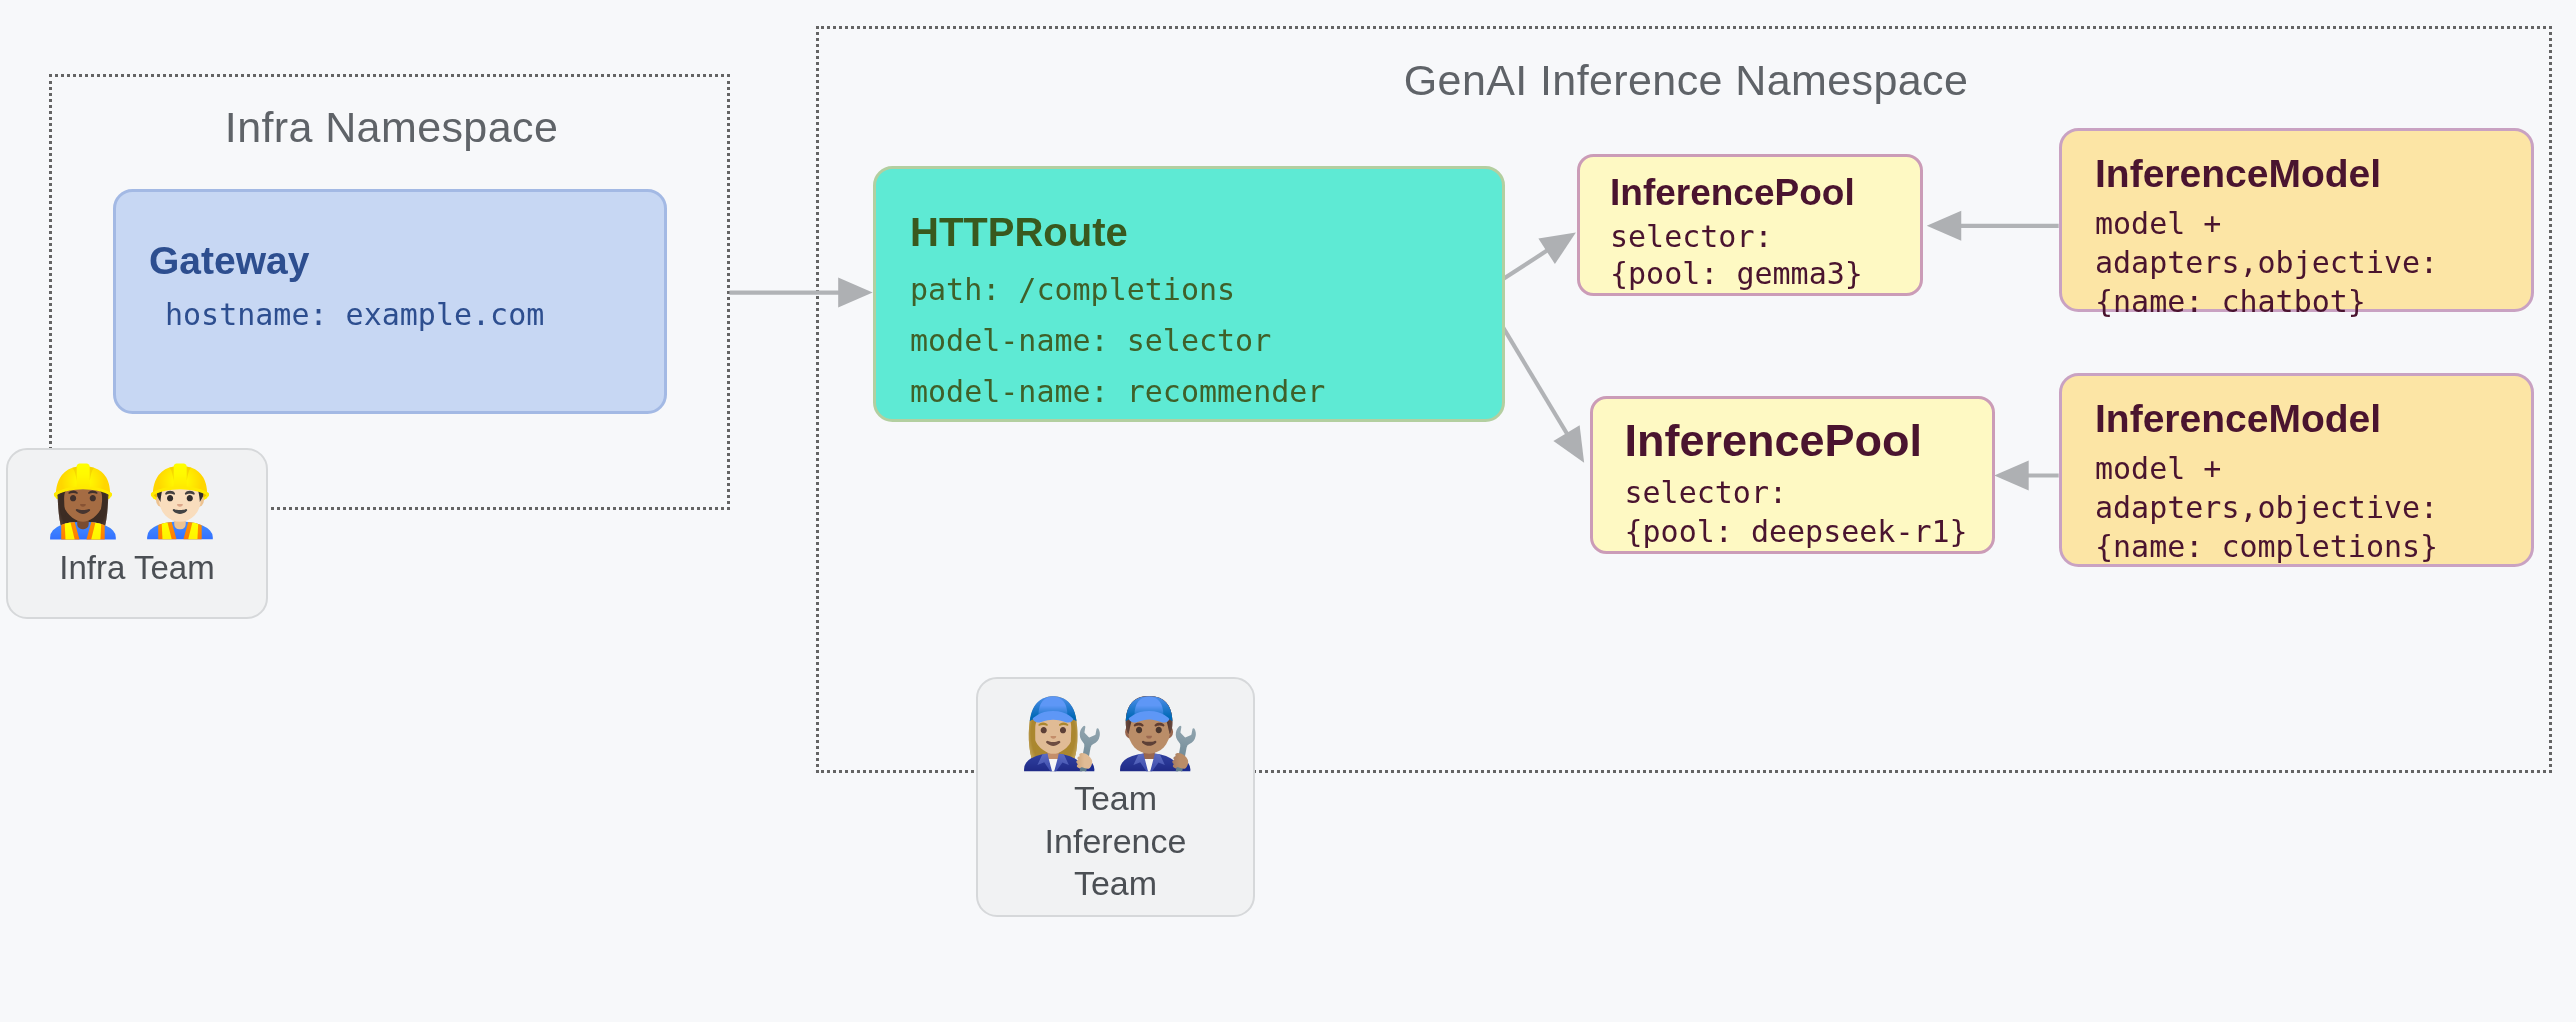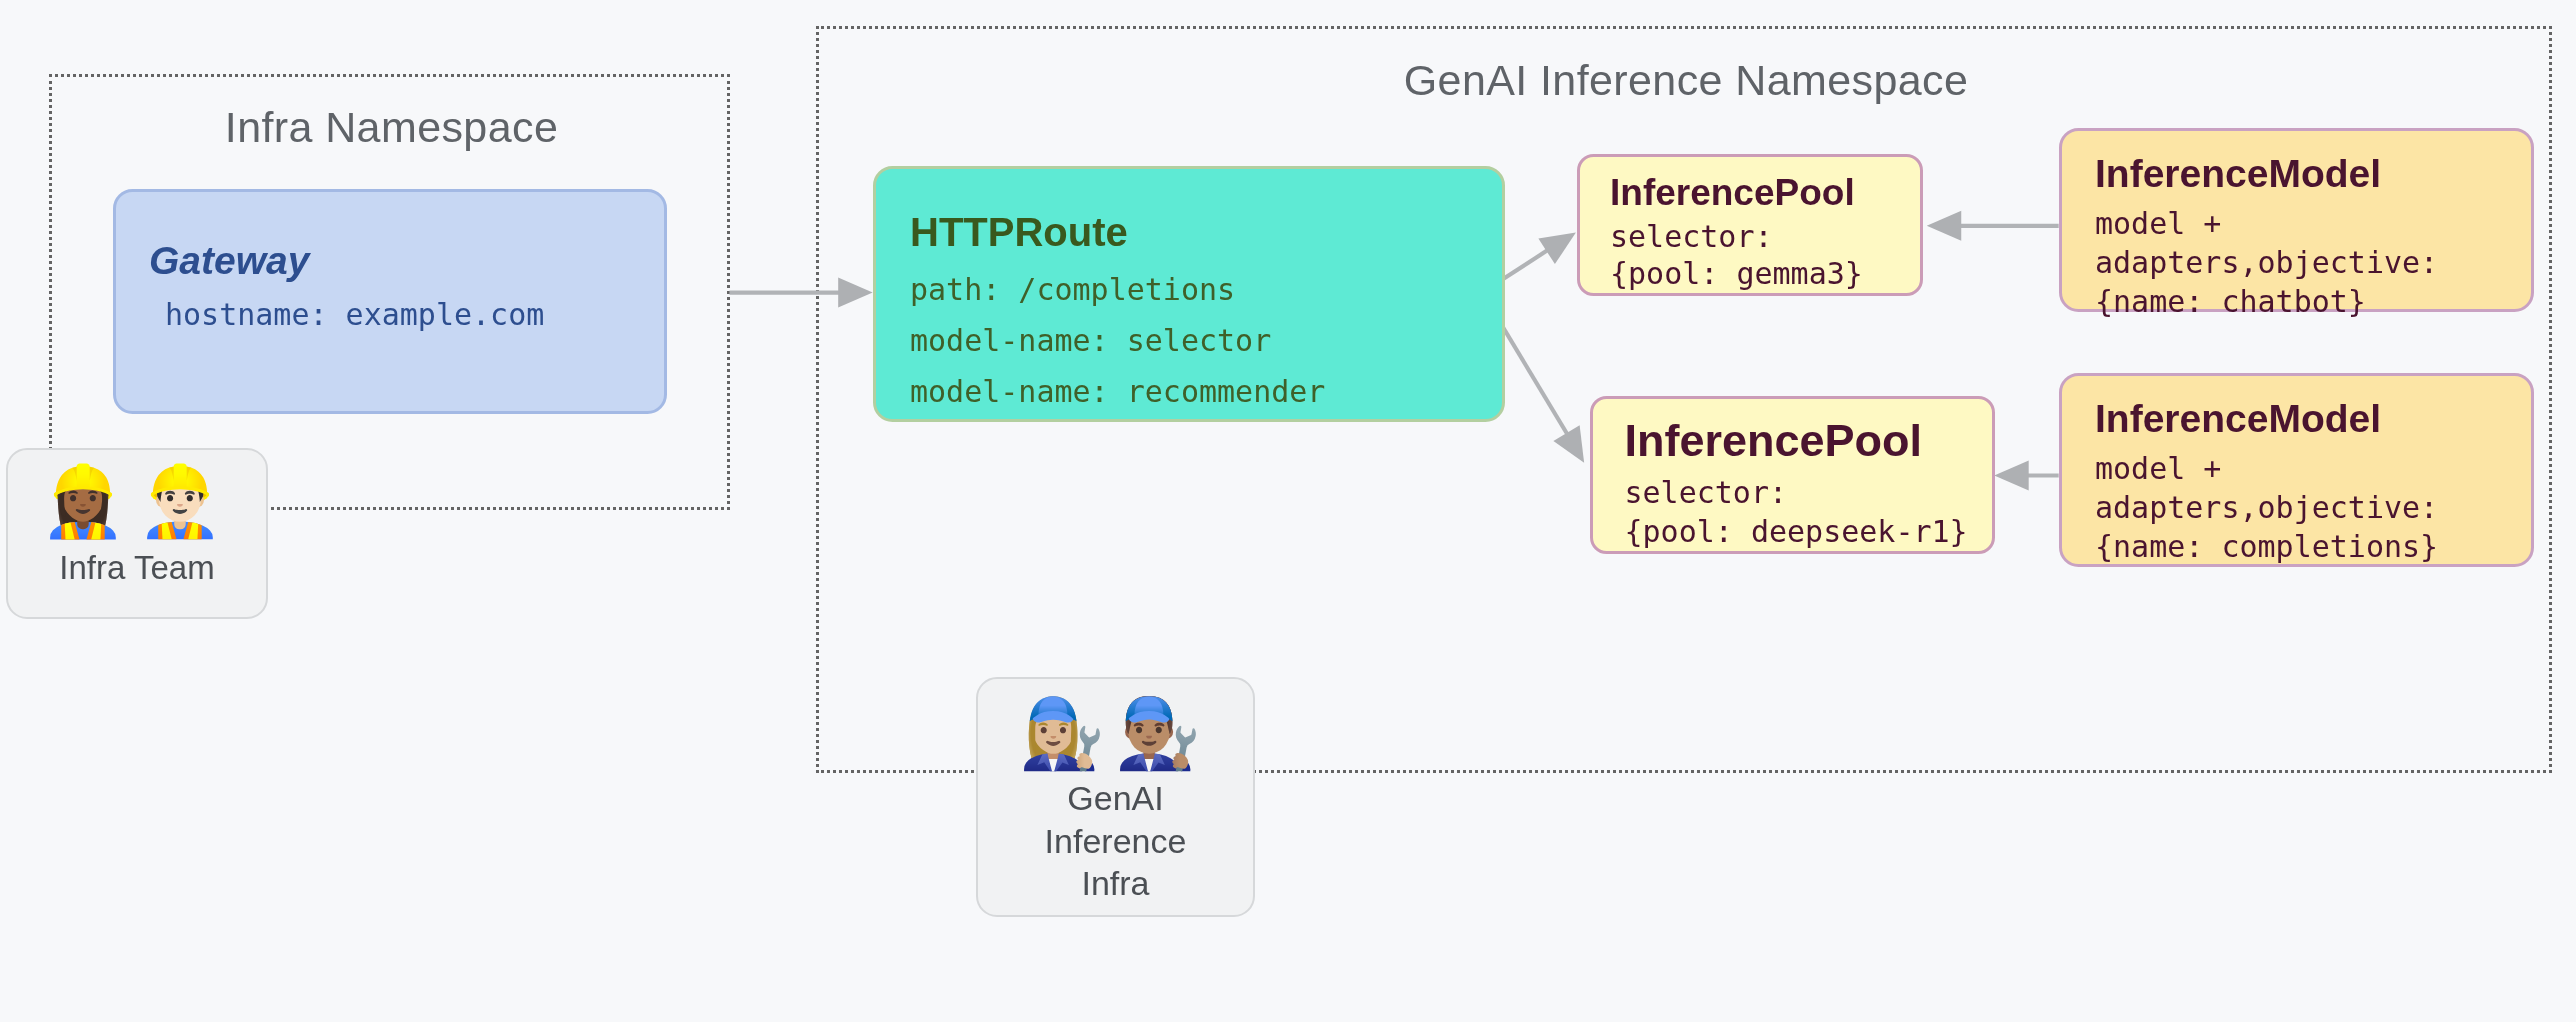--- a/index.html
+++ b/index.html
@@ -63,21 +63,21 @@
     font-size: 30px;
     white-space: pre;
   }
 
   .node-gateway {
     left: 113px; top: 189px; width: 554px; height: 225px;
     background: #c7d7f3;
     border: 3px solid #a3b9e4;
     padding: 46px 0 0 33px;
   }
-  .node-gateway .node-title { font-size: 39px; color: #2d4e8f; margin-bottom: 6px; font-style: italic; }
+  .node-gateway .node-title { font-size: 39px; color: #2d4e8f; margin-bottom: 6px; }
   .node-gateway .mono { color: #2d4e8f; line-height: 1.6; margin-left: 16px; }
 
   .node-httproute {
     left: 873px; top: 166px; width: 632px; height: 256px;
     background: #5eead4;
     border: 3px solid #b3cfa0;
     padding: 39px 0 0 34px;
   }
   .node-httproute .node-title { font-size: 40px; color: #39591e; margin-bottom: 7.5px; }
   .node-httproute .mono { color: #3f6029; line-height: 1.7; }
@@ -219,17 +219,17 @@
     <div class="mono">{name: completions}</div>
   </div>
 
   <div class="team team-infra">
     <div class="emoji-row"><span>👷🏾‍♀️</span><span>👷🏻‍♂️</span></div>
     <div class="team-label">Infra Team</div>
   </div>
 
   <div class="team team-genai">
     <div class="emoji-row"><span>👩🏼‍🔧</span><span>👨🏽‍🔧</span></div>
-    <div class="team-label">GenAI Inference Infra</div>
+    <div class="team-label">Team Inference Team</div>
   </div>
 
 </div>
 
 
 </body></html>

